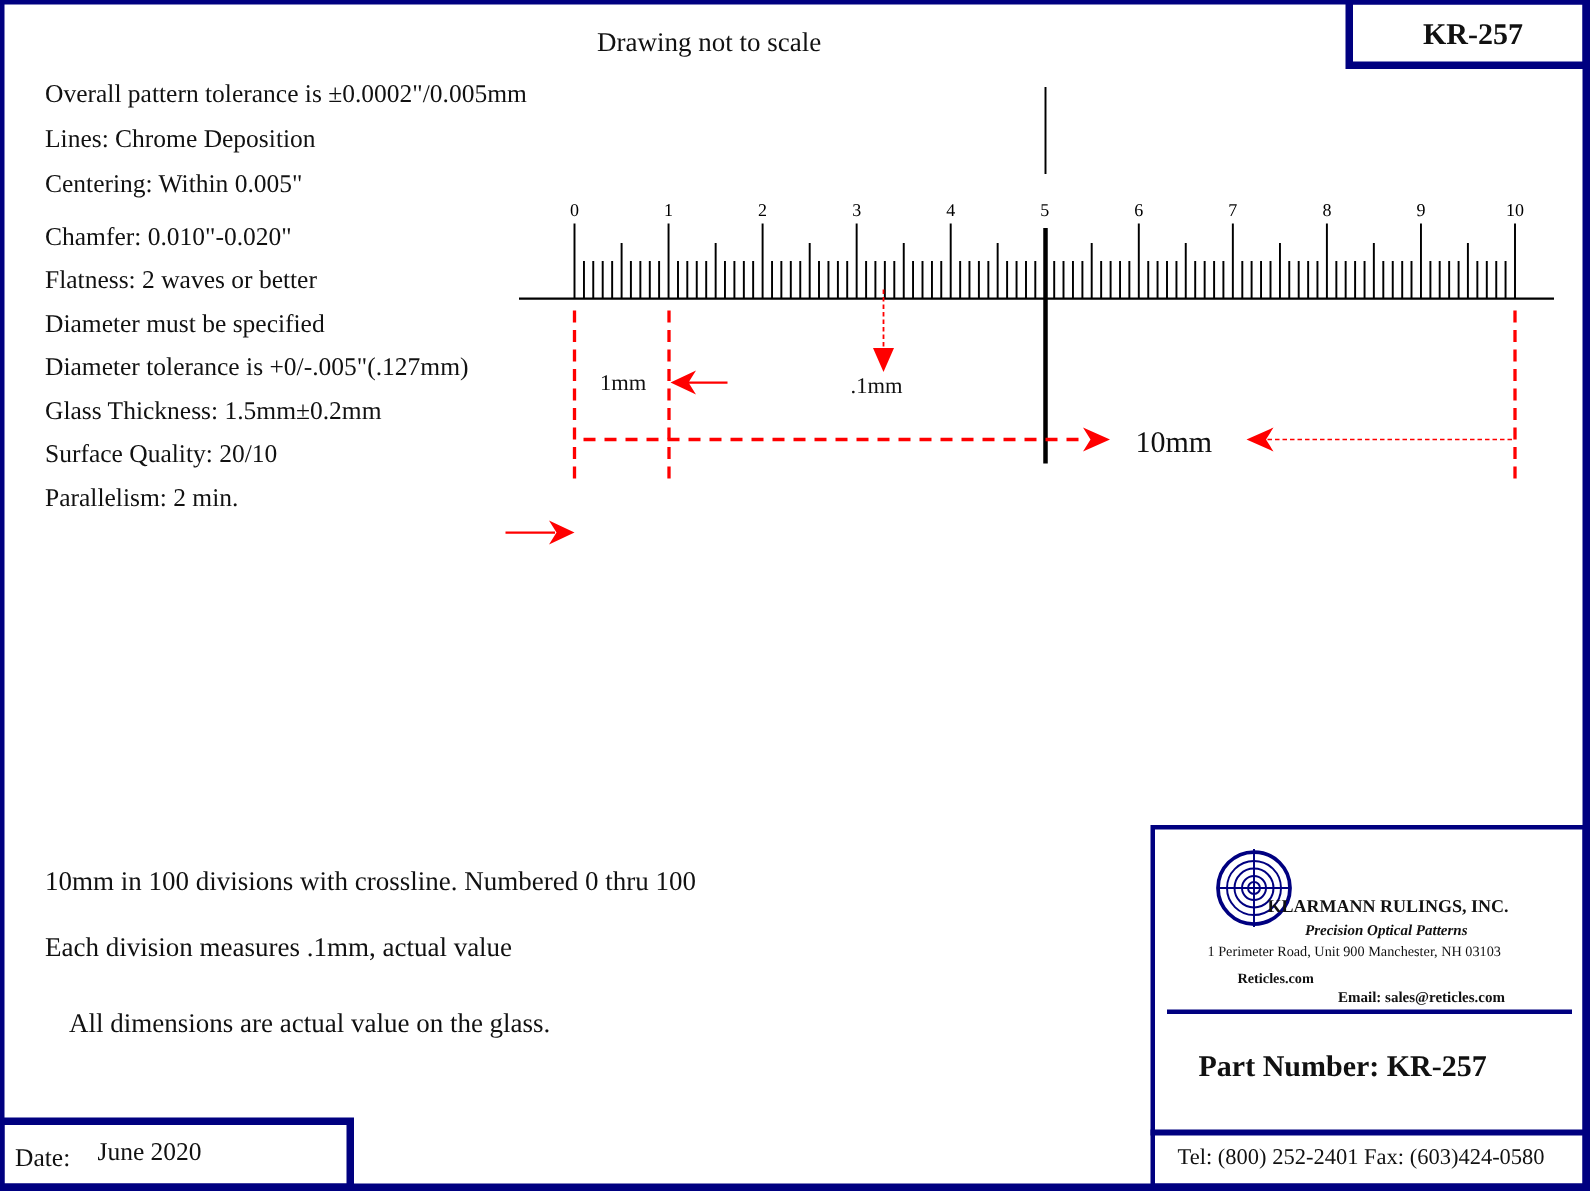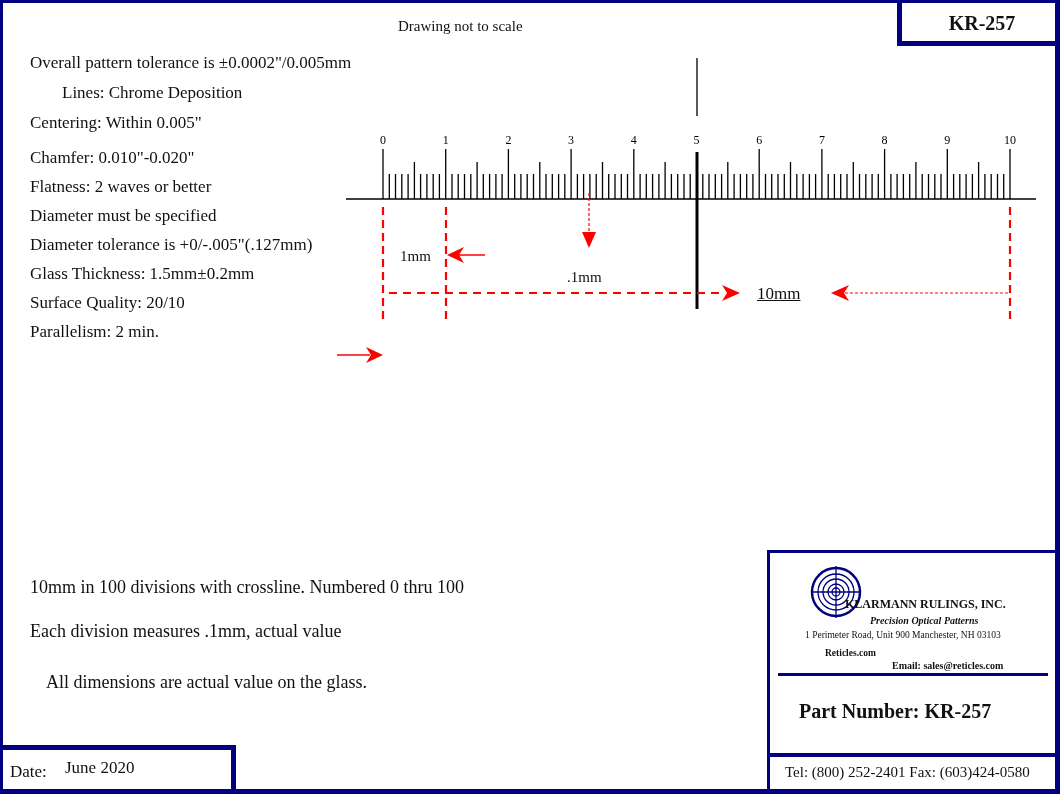--- a/index.html
+++ b/index.html
@@ -12,25 +12,25 @@
   svg { position:absolute; left:0; top:0; }
 </style>
 </head>
 <body>
 
 <div class="frame" style="left:0;top:0;width:1060px;height:794px;border-width:3px 5px 5px 3px;"></div>
 
 <div class="frame" style="left:897px;top:0;width:163px;height:46px;border-width:3px 5px 5px 5px;"></div>
 <div class="abs" style="left:897px;top:12px;width:170px;text-align:center;font-size:20px;font-weight:bold;">KR-257</div>
 
-<div class="abs" style="left:398px;top:18px;font-size:15px;">Drawing not to scale</div>
+<div class="abs" style="left:398px;top:18px;font-size:18px;">Drawing not to scale</div>
 
 <div>
   <div class="abs spec" style="left:30px;top:53px;">Overall pattern tolerance is ±0.0002"/0.005mm</div>
-  <div class="abs spec" style="left:30px;top:83px;margin-left:32px;">Lines: Chrome Deposition</div>
+  <div class="abs spec" style="left:30px;top:83px;">Lines: Chrome Deposition</div>
   <div class="abs spec" style="left:30px;top:113px;">Centering: Within 0.005"</div>
   <div class="abs spec" style="left:30px;top:148px;">Chamfer: 0.010"-0.020"</div>
   <div class="abs spec" style="left:30px;top:177px;">Flatness: 2 waves or better</div>
   <div class="abs spec" style="left:30px;top:206px;">Diameter must be specified</div>
   <div class="abs spec" style="left:30px;top:235px;">Diameter tolerance is +0/-.005"(.127mm)</div>
   <div class="abs spec" style="left:30px;top:264px;">Glass Thickness: 1.5mm±0.2mm</div>
   <div class="abs spec" style="left:30px;top:293px;">Surface Quality: 20/10</div>
   <div class="abs spec" style="left:30px;top:322px;">Parallelism: 2 min.</div>
 </div>
 
@@ -179,22 +179,22 @@
     <circle cx="836" cy="592" r="18"></circle>
     <circle cx="836" cy="592" r="13"></circle>
     <circle cx="836" cy="592" r="8"></circle>
     <circle cx="836" cy="592" r="4"></circle>
     <line x1="836" y1="566" x2="836" y2="618"></line>
     <line x1="812" y1="592" x2="860" y2="592"></line>
   </g>
 </svg>
 
 <div class="abs" style="left:400px;top:248px;font-size:15px;">1mm</div>
-<div class="abs" style="left:567px;top:269px;font-size:15px;">.1mm</div>
-<div class="abs" style="left:757px;top:284px;font-size:17px;text-decoration:underline;">10mm</div>
+<div class="abs" style="left:567px;top:250px;font-size:15px;">.1mm</div>
+<div class="abs" style="left:757px;top:284px;font-size:20px;">10mm</div>
 
 <div class="abs note" style="left:30px;top:577px;">10mm in 100 divisions with crossline.  Numbered 0 thru 100</div>
 <div class="abs note" style="left:30px;top:621px;">Each division measures .1mm, actual value</div>
 <div class="abs note" style="left:46px;top:672px;">All dimensions are actual value on the glass.</div>
 
 <div class="frame" style="left:767px;top:550px;width:293px;height:244px;border-width:3px 5px 5px 3px;"></div>
 <div class="frame" style="left:778px;top:673px;width:270px;height:3px;border-width:3px 0 0 0;"></div>
 <div class="frame" style="left:767px;top:753px;width:293px;height:4px;border-width:4px 0 0 0;"></div>
 
 <div class="abs" style="left:845px;top:597px;font-size:12px;font-weight:bold;">KLARMANN RULINGS, INC.</div>

